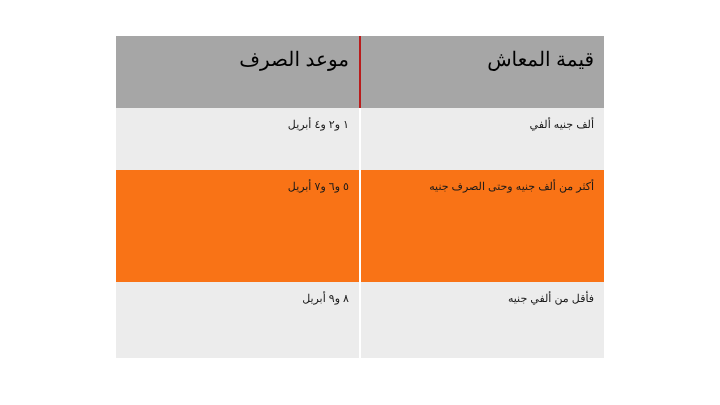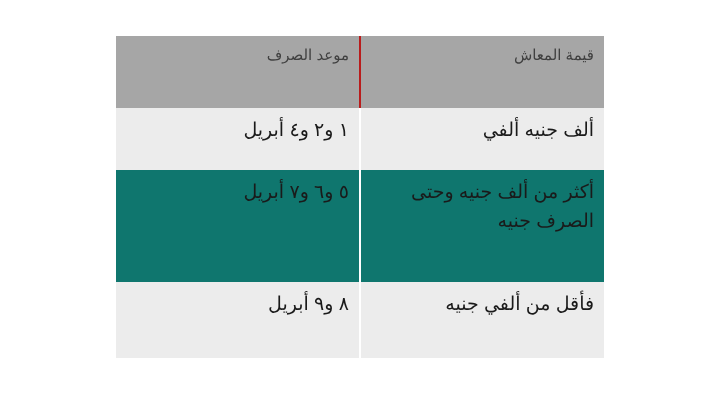--- a/index.html
+++ b/index.html
@@ -32,43 +32,43 @@
     direction: rtl;
   }
   table.pension-table col.col-value { width: 244px; }
   table.pension-table col.col-date  { width: 244px; }
 
   table.pension-table th,
   table.pension-table td {
     padding: 8px 10px 8px 10px;
     vertical-align: top;
     text-align: right;
-    font-size: 19px;
+    font-size: 11px;
     line-height: 1.5;
     color: #1a1a1a;
     font-weight: normal;
     border: none;
   }
   table.pension-table thead th {
     background: #a6a6a6;
     height: 56px;
-    font-size: 15px;
-    color: #404040;
+    font-size: 20px;
+    color: #000000;
   }
   table.pension-table thead th.head-value {
     border-left: 2px solid #b91c1c;
   }
   table.pension-table tbody td {
     border-left: 2px solid #ffffff;
   }
   table.pension-table tbody td.cell-date {
     border-left: none;
   }
   tbody tr.row-odd td { background: #ececec; }
-  tbody tr.row-even td { background: #0f766e; }
+  tbody tr.row-even td { background: #f97316; }
 
   tbody tr.r0 td { height: 46px; }
   tbody tr.r1 td { height: 96px; }
   tbody tr.r2 td { height: 60px; }
 </style>
 </head>
 <body>
 
 <div class="page">
   <div class="table-wrap">

